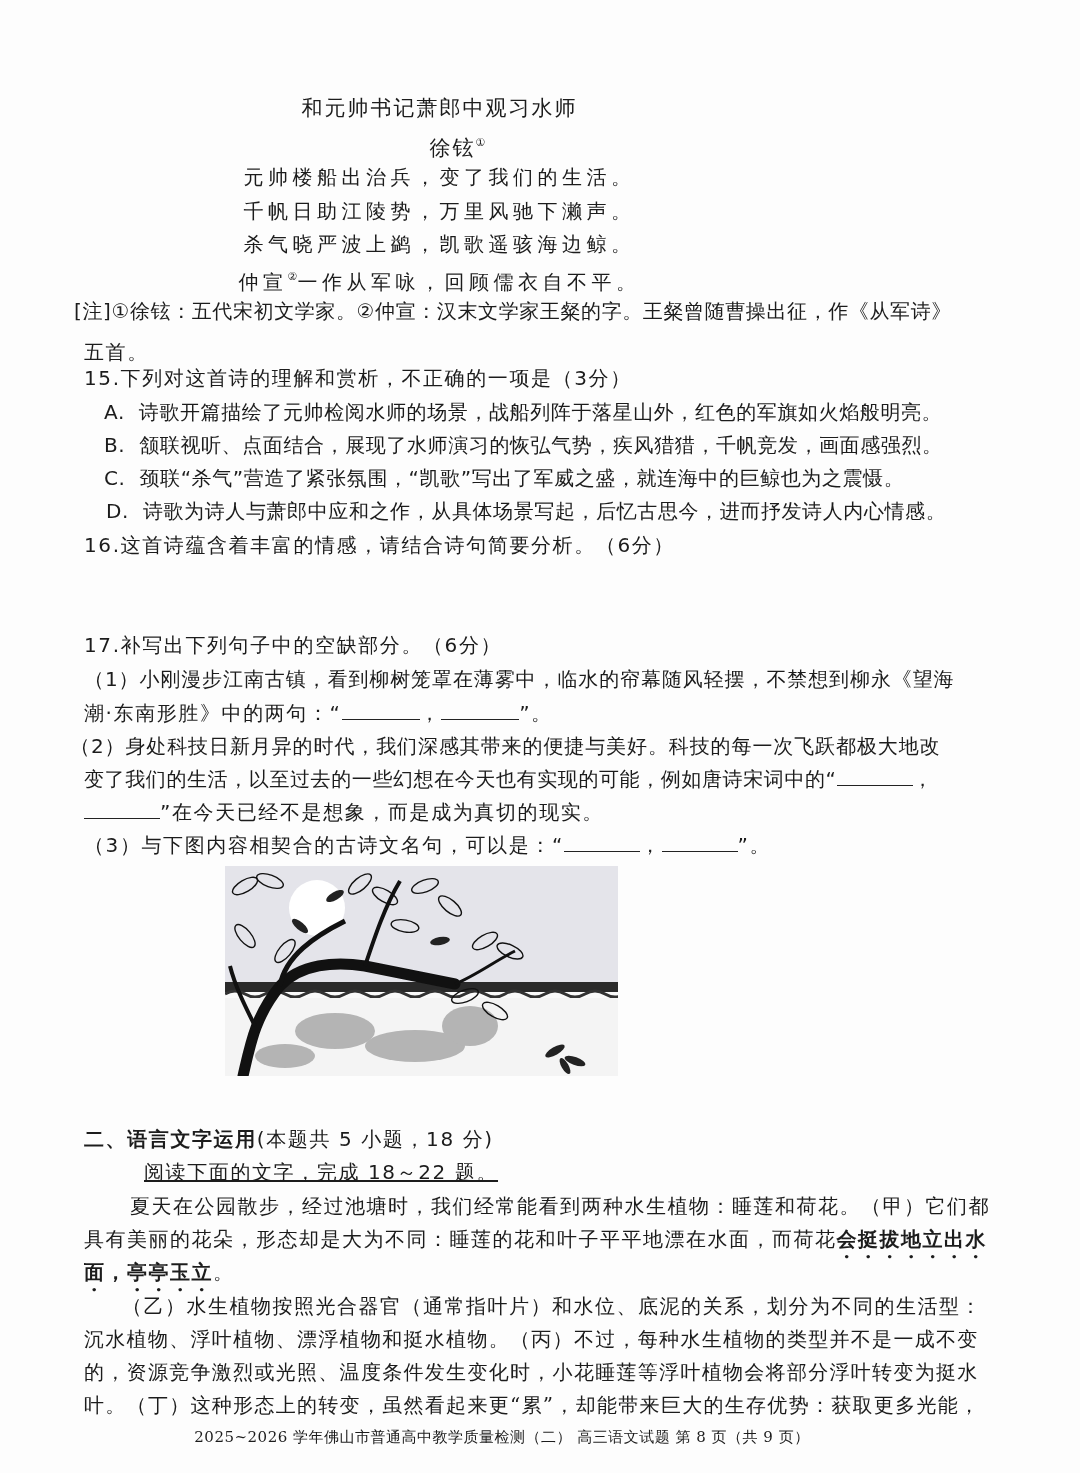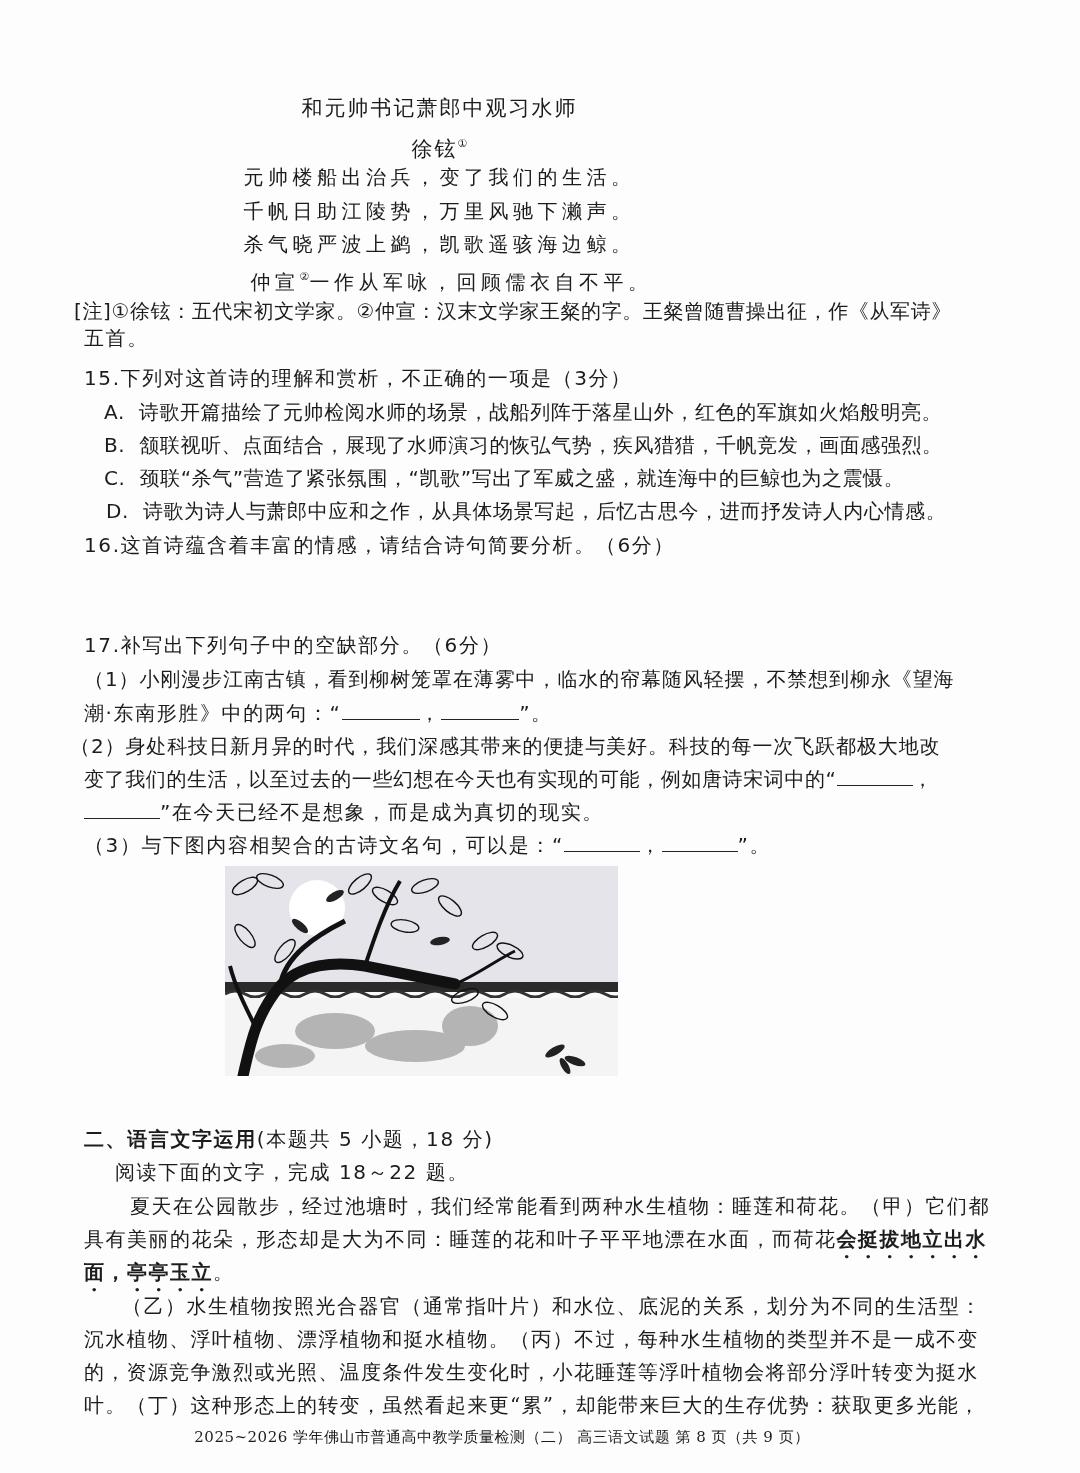--- a/index.html
+++ b/index.html
@@ -10,21 +10,21 @@
     color: #1c1c1c;
     position: relative;
   }
   .page { position: absolute; left: 0; top: 0; width: 1080px; height: 1473px; }
   .line {
     position: absolute; white-space: nowrap;
     font-size: 20px; line-height: 28px; letter-spacing: 1.6px;
   }
   .center { left: 0; width: 879px; text-align: center; }
   .poem-title { font-size: 21px; letter-spacing: 2px; font-family: "DejaVu Sans", "Liberation Sans", sans-serif; }
-  .poem-author { font-size: 21px; letter-spacing: 2px; font-family: Liberation Serif, serif; }
+  .poem-author { font-size: 21px; letter-spacing: 2px; font-family: Liberation Mono, monospace; padding-left: 18px; }
   .poem-line { font-size: 20px; letter-spacing: 4.5px; }
   .sup { font-size: 11px; vertical-align: 9px; letter-spacing: 0; }
   .sans { font-family: "DejaVu Sans", "Liberation Sans", sans-serif; }
   .bold { font-weight: bold; }
   .dotted { text-emphasis: dot; -webkit-text-emphasis: filled dot; text-emphasis-position: under right; -webkit-text-emphasis-position: under; }
   .blank { display: inline-block; border-bottom: 1.5px solid #222; height: 18px; vertical-align: baseline; }
   .figure {
     position: absolute; left: 225px; top: 866px; width: 393px; height: 210px;
     background: linear-gradient(180deg, #e9e9ef 0%, #dcdce4 55%, #fafafa 56%, #fafafa 100%);
     overflow: hidden;
@@ -39,26 +39,26 @@
 
 <div class="page">
 
   <div class="line center poem-title" style="top:94px;">和元帅书记萧郎中观习水师</div>
   <div class="line center poem-author" style="top:129px;">
     <span>徐铉</span><span class="sup">①</span>
   </div>
   <div class="line center poem-line" style="top:163px;">元帅楼船出治兵，变了我们的生活。</div>
   <div class="line center poem-line" style="top:197px;">千帆日助江陵势，万里风驰下濑声。</div>
   <div class="line center poem-line" style="top:230px;">杀气晓严波上鹢，凯歌遥骇海边鲸。</div>
-  <div class="line center poem-line" style="top:263px;padding-left:12px;">
+  <div class="line center poem-line" style="top:263px;">
     <span>仲宣</span><span class="sup">②</span><span>一作从军咏，回顾儒衣自不平。</span>
   </div>
 
   <div class="line sans" style="left:74px; top:297px; letter-spacing:0.6px;">[注]①徐铉：五代宋初文学家。②仲宣：汉末文学家王粲的字。王粲曾随曹操出征，作《从军诗》</div>
-  <div class="line sans" style="left:84px; top:324px;">五首。</div>
+  <div class="line sans" style="left:84px; top:338px;">五首。</div>
 
   <div class="line sans" style="left:84px; top:364px;">15.下列对这首诗的理解和赏析，不正确的一项是（3分）</div>
   <div class="line sans" style="left:104px; top:398px; letter-spacing:0.6px;">
     <span>A.</span>&nbsp;&nbsp;<span>诗歌开篇描绘了元帅检阅水师的场景，战船列阵于落星山外，红色的军旗如火焰般明亮。</span>
   </div>
   <div class="line sans" style="left:104px; top:431px; letter-spacing:0.6px;">
     <span>B.</span>&nbsp;&nbsp;<span>颔联视听、点面结合，展现了水师演习的恢弘气势，疾风猎猎，千帆竞发，画面感强烈。</span>
   </div>
   <div class="line sans" style="left:104px; top:464px; letter-spacing:0.6px;">
     <span>C.</span>&nbsp;&nbsp;<span>颈联“杀气”营造了紧张氛围，“凯歌”写出了军威之盛，就连海中的巨鲸也为之震慑。</span>
@@ -130,21 +130,21 @@
         <ellipse cx="330" cy="185" rx="11" ry="4" transform="rotate(-30 330 185)"></ellipse>
         <ellipse cx="350" cy="195" rx="11" ry="4" transform="rotate(20 350 195)"></ellipse>
         <ellipse cx="340" cy="200" rx="9" ry="3.5" transform="rotate(60 340 200)"></ellipse>
       </g>
     </svg>
   </div>
 
   <div class="line sans" style="left:84px; top:1125px;">
     <span class="bold">二、语言文字运用</span><span>(本题共 5 小题，18 分)</span>
   </div>
-  <div class="line sans" style="left:115px; top:1158px;">阅读下面的文字，完成 18～22 题。</div>
+  <div class="line sans" style="left:144px; top:1158px;text-decoration:underline;">阅读下面的文字，完成 18～22 题。</div>
   <div class="line" style="left:130px; top:1192px; letter-spacing:1.5px;">夏天在公园散步，经过池塘时，我们经常能看到两种水生植物：睡莲和荷花。（甲）它们都</div>
   <div class="line" style="left:84px; top:1225px; letter-spacing:1.5px;">
     <span>具有美丽的花朵，形态却是大为不同：睡莲的花和叶子平平地漂在水面，而荷花</span><span class="bold dotted">会挺拔地立出水</span>
   </div>
   <div class="line" style="left:84px; top:1258px; letter-spacing:1.5px;">
     <span class="bold dotted">面，亭亭玉立</span><span>。</span>
   </div>
   <div class="line" style="left:122px; top:1292px; letter-spacing:1.5px;">（乙）水生植物按照光合器官（通常指叶片）和水位、底泥的关系，划分为不同的生活型：</div>
   <div class="line" style="left:84px; top:1325px; letter-spacing:1.3px;">沉水植物、浮叶植物、漂浮植物和挺水植物。（丙）不过，每种水生植物的类型并不是一成不变</div>
   <div class="line" style="left:84px; top:1358px; letter-spacing:1.3px;">的，资源竞争激烈或光照、温度条件发生变化时，小花睡莲等浮叶植物会将部分浮叶转变为挺水</div>

